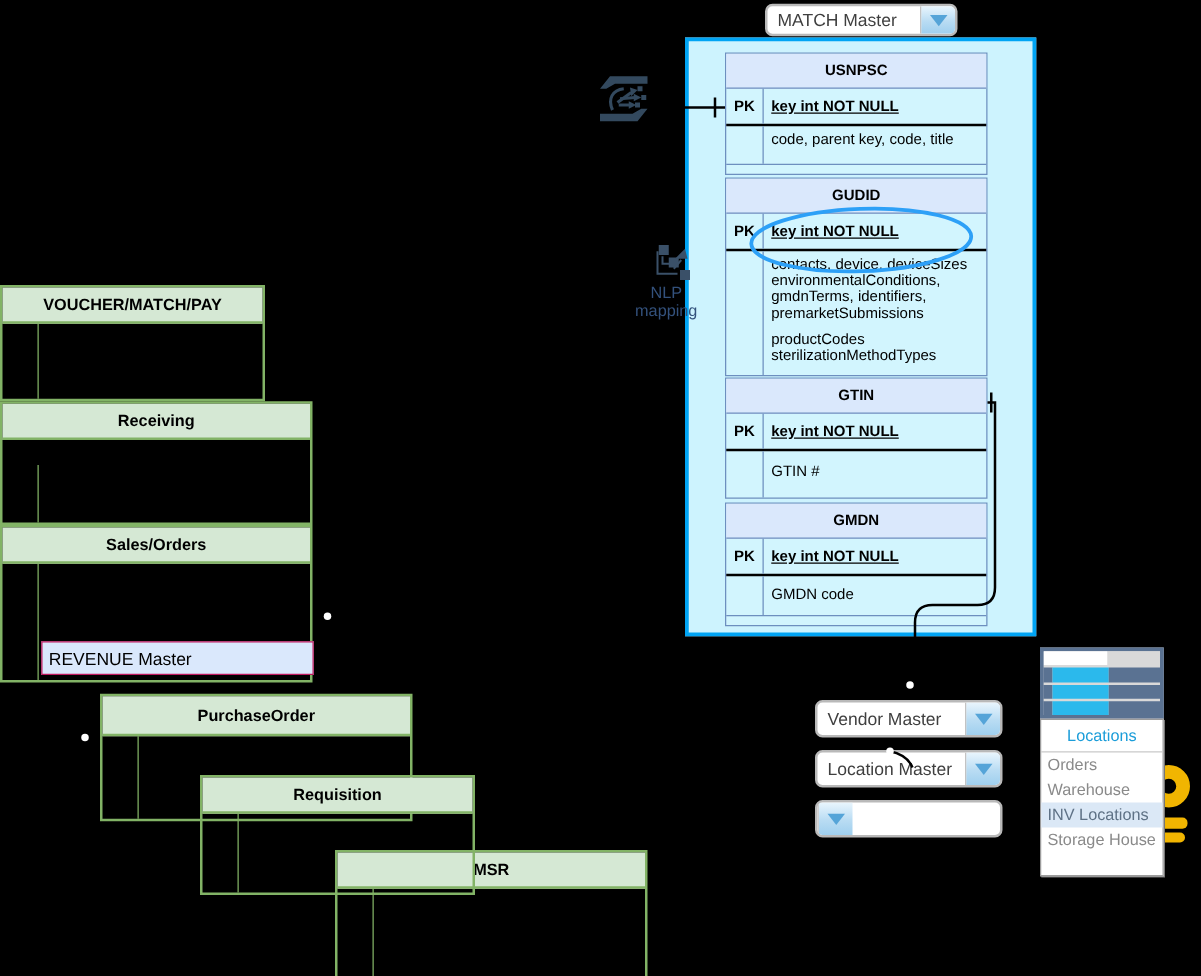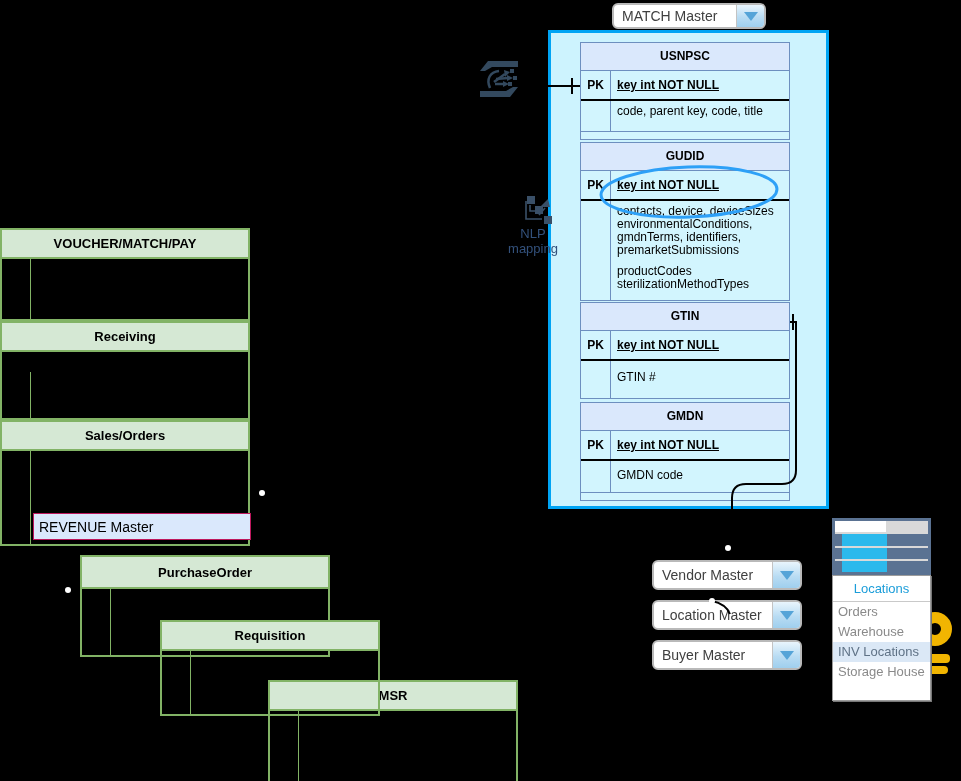--- a/index.html
+++ b/index.html
@@ -129,21 +129,21 @@
       <div class="et-pkcell">PK</div>
       <div class="et-keyfield">key int NOT NULL</div>
     </div>
     <div class="et-row" style="height:31px;">
       <div class="et-spacer"></div>
       <div class="et-attrs" style="padding-top:8px;">GMDN code</div>
     </div>
     <div class="et-strip"></div>
   </div>
 
-  <div class="gt" style="left:0;top:228px;width:250px;height:93px;z-index:6;">
+  <div class="gt" style="left:0;top:228px;width:212px;height:93px;z-index:6;">
     <div class="gt-h">VOUCHER/MATCH/PAY</div>
     <div class="gt-b">
         <div class="gt-div"></div>
       </div>
   </div>
   <div class="gt" style="left:0;top:321px;width:250px;height:99px;z-index:6;gap:20px;">
     <div class="gt-h">Receiving</div>
     <div class="gt-b">
         <div class="gt-div"></div>
       </div>
@@ -188,21 +188,20 @@
         <span class="dd-tri"></span>
       </span>
   </div>
   <div class="dd" style="left:652px;top:600px;width:150px;">
     <span class="dd-label">Location Master</span>
     <span class="dd-btn">
         <span class="dd-tri"></span>
       </span>
   </div>
   <div class="dd" style="left:652px;top:640px;width:150px;">
-    <span class="dd-label">Buyer Master</span>
     <span class="dd-btn">
         <span class="dd-tri"></span>
       </span>
   </div>
 
   <div class="bulb-ring"></div>
   <div class="bulb-bar" style="left:912px;top:654px;width:38px;height:9px;"></div>
   <div class="bulb-bar" style="left:914px;top:666px;width:34px;height:8px;"></div>
 
   <div class="loc-icon">

